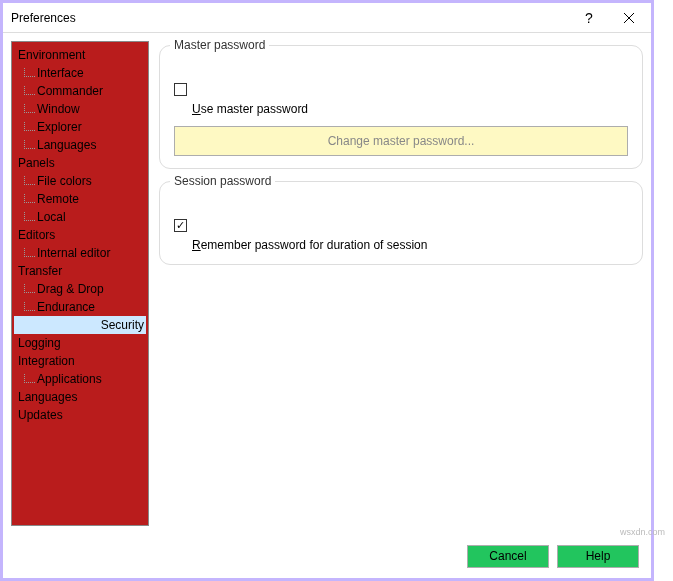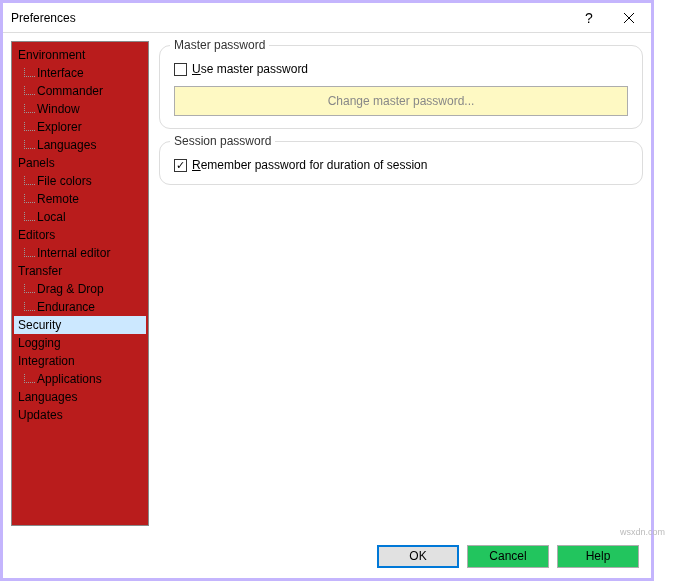--- a/index.html
+++ b/index.html
@@ -8,28 +8,28 @@
     .titlebar { height: 30px; display: flex; align-items: center; padding: 0 2px 0 8px; border-bottom: 1px solid #ddd; }
     .title { flex: 1; font-size: 12px; color: #000; }
     .title-btn { width: 40px; height: 28px; display: flex; align-items: center; justify-content: center; color: #000; cursor: default; }
     .title-btn svg { width: 10px; height: 10px; }
     .help-btn { font-size: 14px; }
     .body { flex: 1; display: flex; padding: 8px; gap: 10px; overflow: hidden; }
     .tree { width: 138px; border: 1px solid #888; background: #b91c1c; padding: 4px 2px; overflow-y: auto; }
     .tree-item { padding: 1px 2px 1px 4px; white-space: nowrap; cursor: default; line-height: 16px; }
     .tree-item.child { padding-left: 10px; }
     .tree-item.child::before { content: ''; display: inline-block; width: 10px; height: 8px; border-left: 1px dotted #999; border-bottom: 1px dotted #999; margin-right: 2px; vertical-align: middle; margin-bottom: 3px; }
-    .tree-item.selected { background: #cce8ff; }
+    .tree-item.selected { background: #cce8ff; text-align: right; }
     .panel { flex: 1; display: flex; flex-direction: column; gap: 12px; padding-top: 4px; }
     .group { border: 1px solid #ddd; border-radius: 11px; padding: 16px 14px 12px 14px; position: relative; }
     .group-title { position: absolute; top: -8px; left: 10px; background: #fff; padding: 0 4px; color: #333; }
     .checkbox-row { display: flex; align-items: center; gap: 5px; margin-bottom: 10px; }
     .cb { width: 13px; height: 13px; border: 1px solid #333; display: flex; align-items: center; justify-content: center; background: #fff; }
     .cb.checked::after { content: '✓'; font-size: 11px; line-height: 10px; color: #000; }
-    .cb-label { cursor: default; }
+    .cb-label { cursor: default; margin-top: 40px; }
     .cb-label .ul { text-decoration: underline; }
     .big-btn { width: 100%; height: 30px; background: #fef9c3; border: 1px solid #adadad; color: #888; cursor: default; display: flex; align-items: center; justify-content: center; }
     .footer { height: 44px; display: flex; justify-content: flex-end; align-items: center; gap: 8px; padding: 0 12px; }
     .btn { width: 82px; height: 23px; background: #22c55e; border: 1px solid #adadad; display: flex; align-items: center; justify-content: center; cursor: default; }
     .btn.primary { border: 2px solid #0078d7; background: #e1e1e1; }
     .watermark { position: absolute; right: 8px; bottom: 44px; font-size: 9px; color: #bbb; pointer-events: none; }
   </style>
 </head>
 <body>
 
@@ -84,19 +84,18 @@
         <div class="group-title">Session password</div>
         <div class="checkbox-row" style="margin-bottom:0">
           <div class="cb checked"></div>
           <span class="cb-label"><span class="ul">R</span><span>emember password for duration of session</span></span>
         </div>
       </div>
     </div>
   </div>
 
   <div class="footer">
-    <div class="btn primary">OK</div>
     <div class="btn">Cancel</div>
     <div class="btn">Help</div>
   </div>
 
   <div class="watermark">wsxdn.com</div>
 </div>
 
 </body></html>

